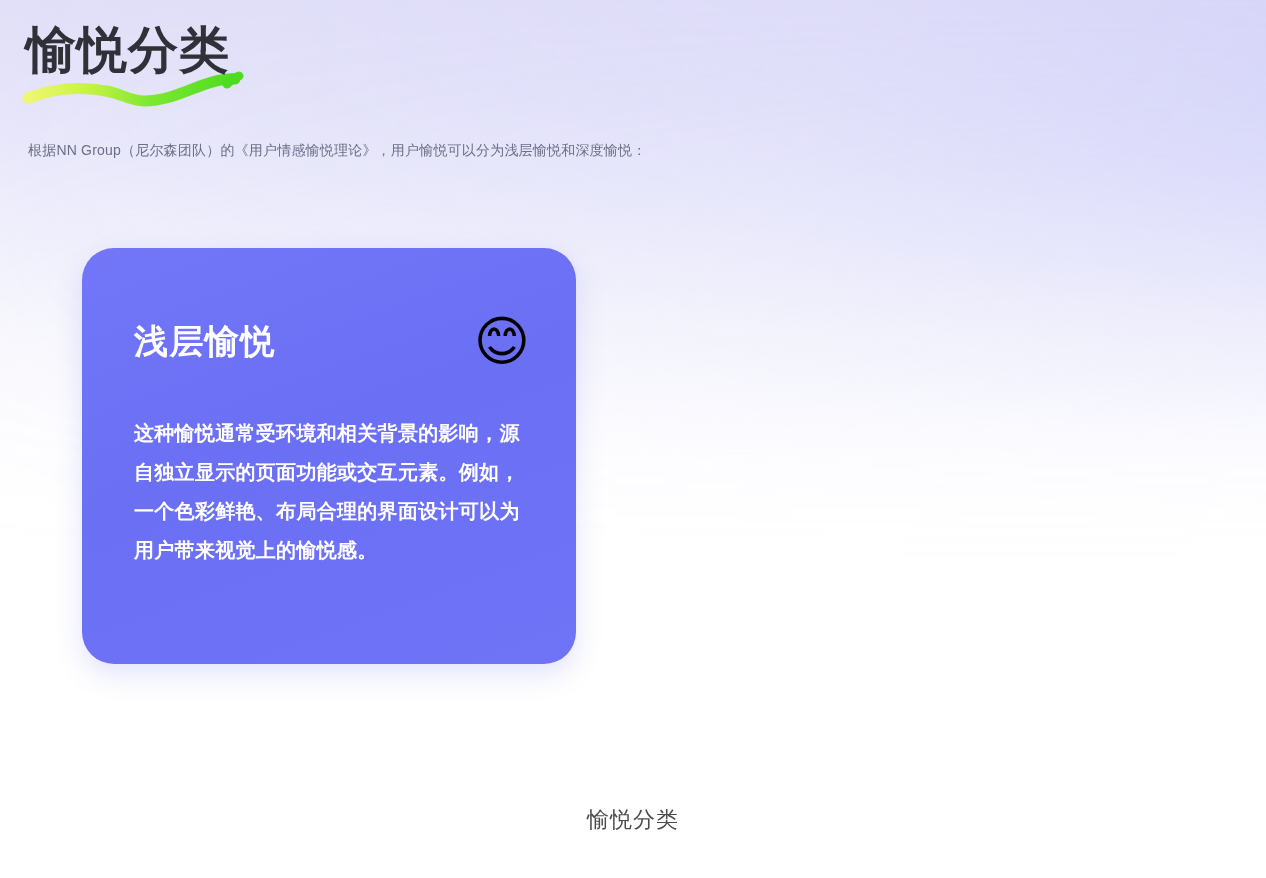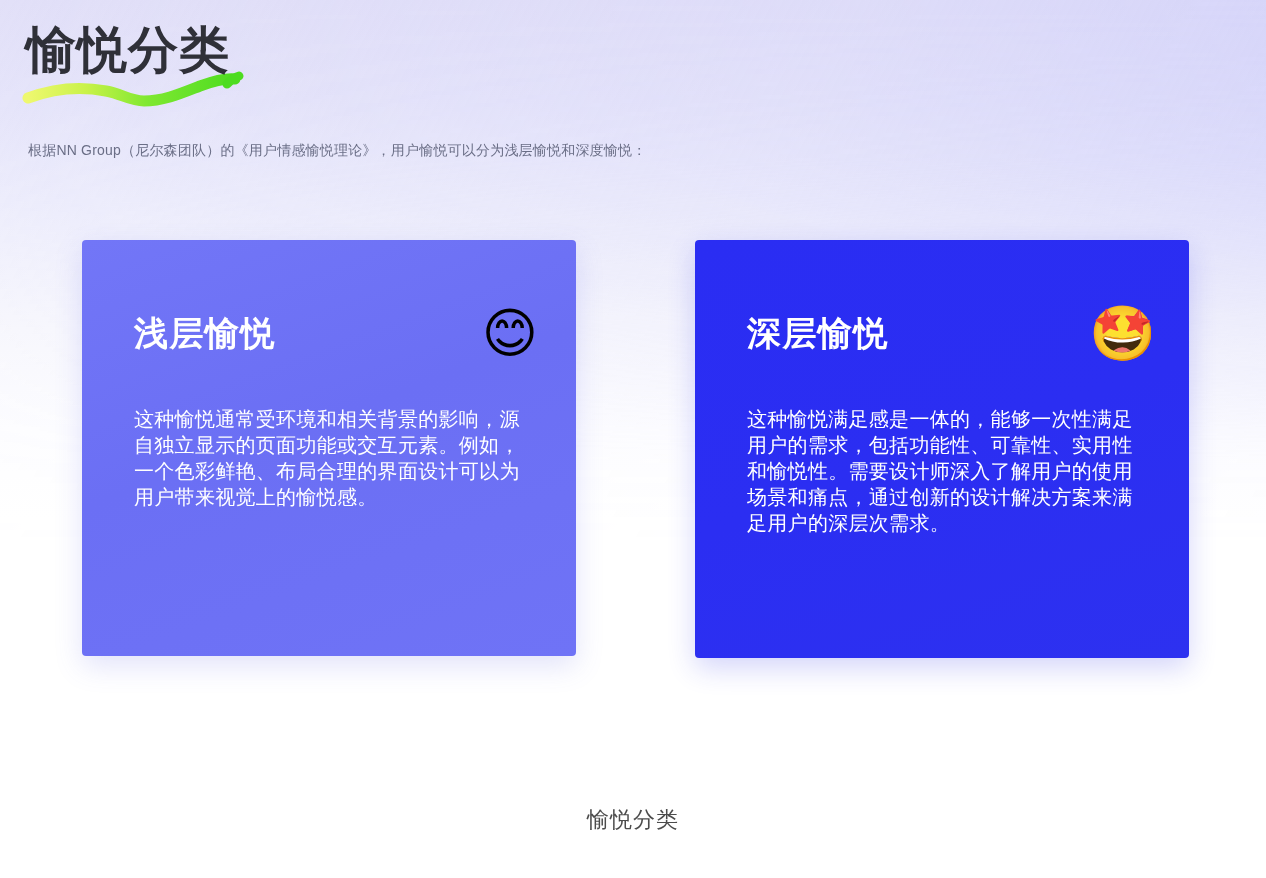--- a/index.html
+++ b/index.html
@@ -92,24 +92,24 @@
   
   .cards {
     position: absolute;
     left: 0;
     top: 240px;
     width: 1266px;
     height: 430px;
   }
   .card {
     position: absolute;
-    top: 0;
-    border-radius: 4px;
+    top: 8px;
+    border-radius: 32px;
     box-sizing: border-box;
-    padding: 56px 24px 0 52px;
+    padding: 56px 32px 0 52px;
     overflow: hidden;
   }
   .card-shallow {
     left: 82px;
     width: 494px;
     height: 416px;
     background: linear-gradient(160deg, #7276f7 0%, #6b6ff4 45%, #6f73f6 100%);
     box-shadow: 0 10px 28px rgba(96,100,230,0.18);
   }
   .card-deep {
@@ -140,24 +140,25 @@
     width: 64px;
     height: 64px;
     display: flex;
     align-items: center;
     justify-content: center;
     margin-right: 10px;
   }
   .card-body {
     margin-top: 36px;
     font-size: 20px;
-    line-height: 26px;
+    line-height: 39px;
     color: #ffffff;
     letter-spacing: 0.3px;
     width: 400px;
+    font-weight: bold;
   }
   .card-deep .card-body { width: 404px; }
 
   
   .caption {
     position: absolute;
     left: 0;
     top: 803px;
     width: 1266px;
     text-align: center;
@@ -195,23 +196,16 @@
 <div class="cards">
 
   <div class="card card-shallow">
     <div class="card-head">
       <div class="card-title">浅层愉悦</div>
       <div class="card-emoji">😊</div>
     </div>
     <div class="card-body">这种愉悦通常受环境和相关背景的影响，源自独立显示的页面功能或交互元素。例如，一个色彩鲜艳、布局合理的界面设计可以为用户带来视觉上的愉悦感。</div>
   </div>
 
-  <div class="card card-deep">
-    <div class="card-head">
-      <div class="card-title">深层愉悦</div>
-      <div class="card-emoji">🤩</div>
-    </div>
-    <div class="card-body">这种愉悦满足感是一体的，能够一次性满足用户的需求，包括功能性、可靠性、实用性和愉悦性。需要设计师深入了解用户的使用场景和痛点，通过创新的设计解决方案来满足用户的深层次需求。</div>
-  </div>
 
 </div>
 
 <div class="caption">愉悦分类</div>
 
 </body></html>

